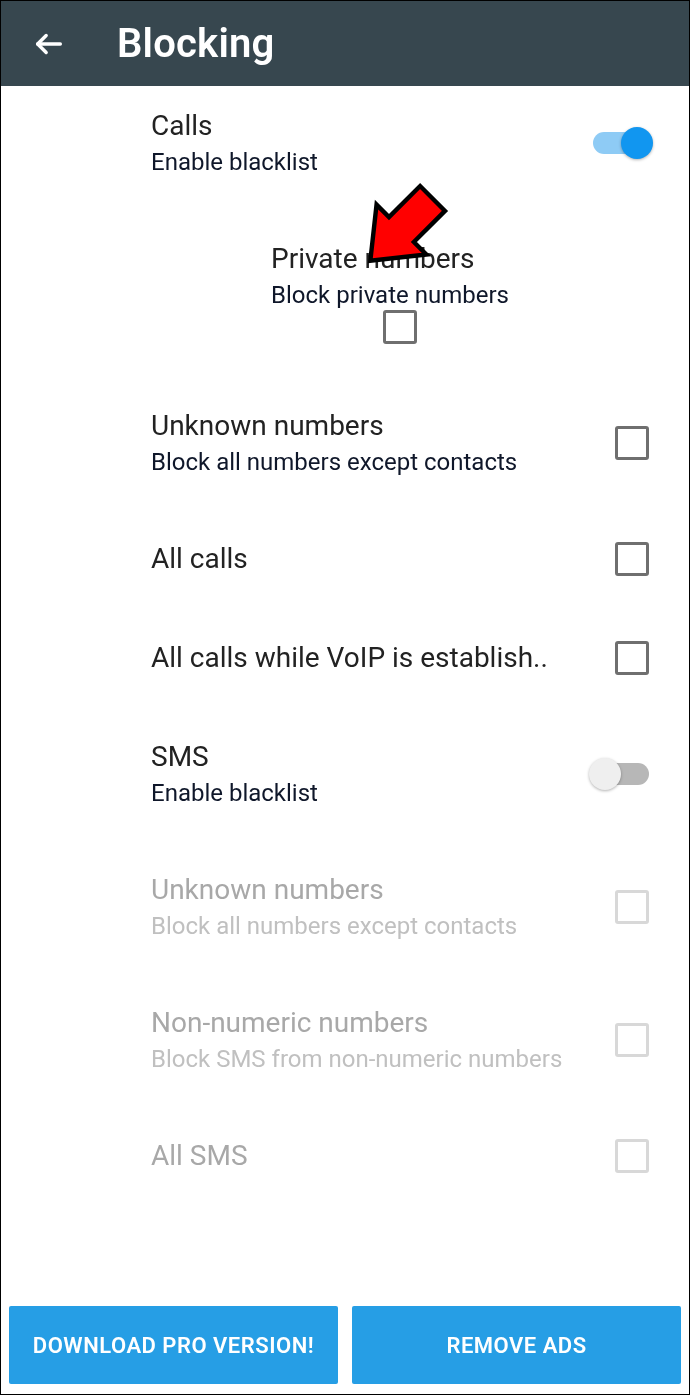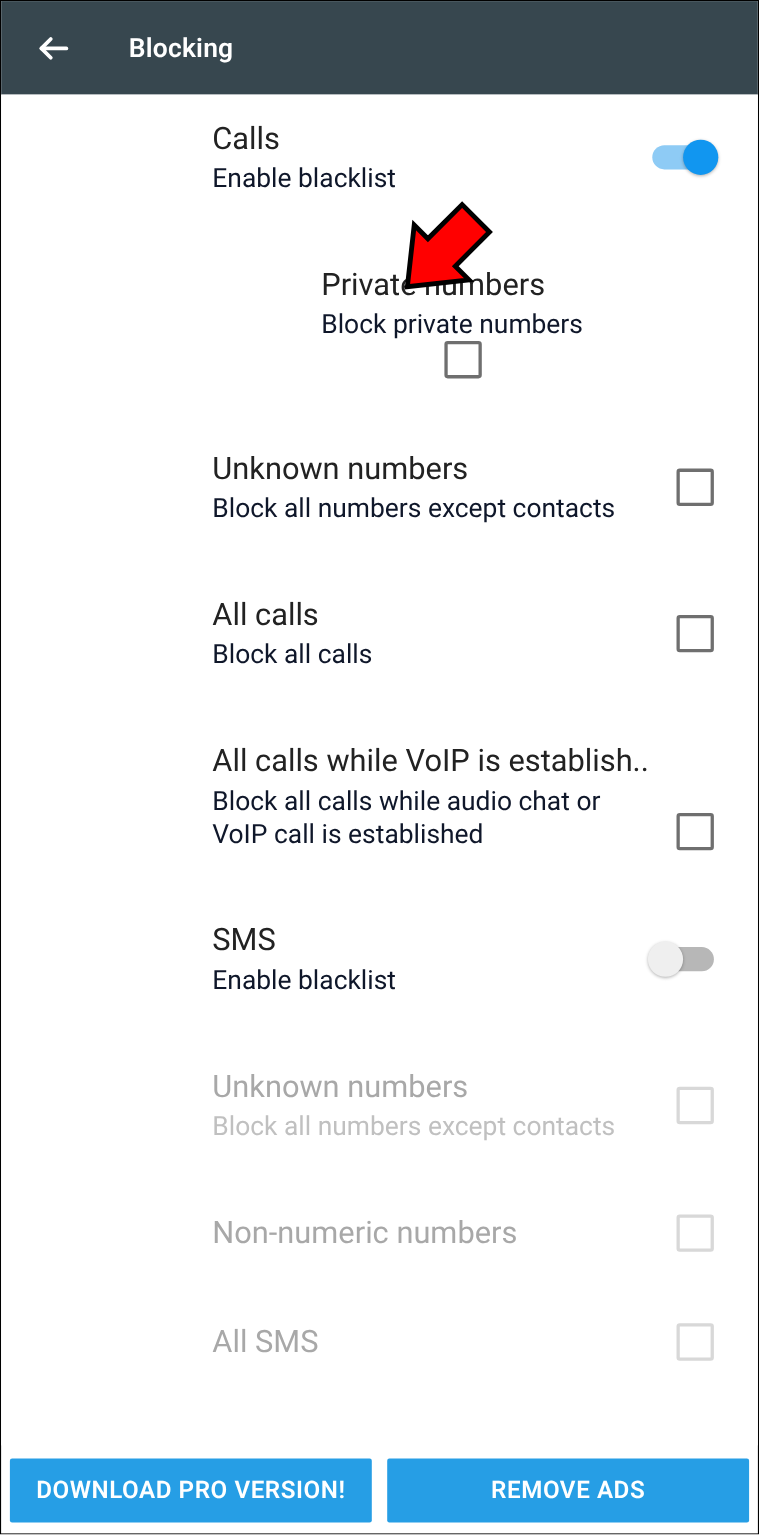--- a/index.html
+++ b/index.html
@@ -10,30 +10,29 @@
     height: 85px;
     display: flex;
     align-items: center;
     padding-left: 28px;
     color: #fff;
   }
   .appbar .back {
     width: 40px; height: 40px; display:flex; align-items:center; justify-content:center;
     margin-right: 48px;
   }
-  .appbar .title { font-size: 24px; font-weight: 600; letter-spacing: 0.2px; }
+  .appbar .title { font-size: 40px; font-weight: 600; letter-spacing: 0.2px; }
   .content {
     position: absolute; top: 85px; left:0; right:0; bottom: 80px;
     overflow: hidden;
     background: #fff;
   }
   .row {
     display: flex; align-items: center;
     padding: 22px 40px 22px 150px;
-    margin-left: 42px;
   }
   .row .texts { flex: 1; padding-right: 20px; }
   .row .title { font-size: 28px; color: #222; line-height: 1.25; }
   .row .sub { font-size: 24px; color: #0f172a; margin-top: 4px; line-height: 1.25; }
   .row.disabled .title { color: #a8a8a8; }
   .row.disabled .sub { color: #c0c0c0; }
   .checkbox {
     width: 34px; height: 34px; border: 3px solid #6f6f6f; border-radius: 3px; flex-shrink:0;
   }
   .checkbox.disabled { border-color: #d8d8d8; }
@@ -42,21 +41,21 @@
   }
   .switch .knob {
     width: 32px; height: 32px; border-radius: 50%; position: absolute; top: -5px;
     box-shadow: 0 1px 3px rgba(0,0,0,.3);
   }
   .switch.on { background: #8ecbf5; }
   .switch.on .knob { background: #1196f0; right: -4px; }
   .switch.off { background: #b7b7b7; }
   .switch.off .knob { background: #efefef; left: -4px; }
   .bottombar {
-    position: absolute; left: 8px; right: 8px; bottom: 10px; height: 58px;
+    position: absolute; left: 8px; right: 8px; bottom: 10px; height: 78px;
     display: flex; gap: 14px;
   }
   .bottombar .btn {
     flex: 1; background: #269ee5; color: #fff; font-size: 22px; font-weight: 600;
     display: flex; align-items: center; justify-content: center; letter-spacing: 0.5px;
     border-radius: 2px;
   }
   .arrow {
     position: absolute;
     left: 347px; top: 172px;
@@ -102,29 +101,27 @@
       <div class="texts">
         <div class="title">Unknown numbers</div>
         <div class="sub">Block all numbers except contacts</div>
       </div>
       <div class="checkbox"></div>
     </div>
 
     <div class="row" style="padding-top:42px;justify-content:center;">
       <div class="texts">
         <div class="title">All calls</div>
-        <div class="sub">Block all calls</div>
       </div>
       <div class="checkbox"></div>
     </div>
 
     <div class="row" style="padding-top:42px;align-items:flex-end;">
       <div class="texts">
         <div class="title">All calls while VoIP is establish..</div>
-        <div class="sub">Block all calls while audio chat or VoIP call is established</div>
       </div>
       <div class="checkbox"></div>
     </div>
 
     <div class="row" style="padding-top:42px;gap:16px;">
       <div class="texts">
         <div class="title">SMS</div>
         <div class="sub">Enable blacklist</div>
       </div>
       <div class="switch off">
@@ -136,20 +133,21 @@
       <div class="texts">
         <div class="title">Unknown numbers</div>
         <div class="sub">Block all numbers except contacts</div>
       </div>
       <div class="checkbox disabled"></div>
     </div>
 
     <div class="row disabled" style="padding-top:42px;">
       <div class="texts">
         <div class="title">Non-numeric numbers</div>
+        <div class="sub">Block SMS from non-numeric numbers</div>
       </div>
       <div class="checkbox disabled"></div>
     </div>
 
     <div class="row disabled" style="padding-top:42px;">
       <div class="texts">
         <div class="title">All SMS</div>
       </div>
       <div class="checkbox disabled"></div>
     </div>

